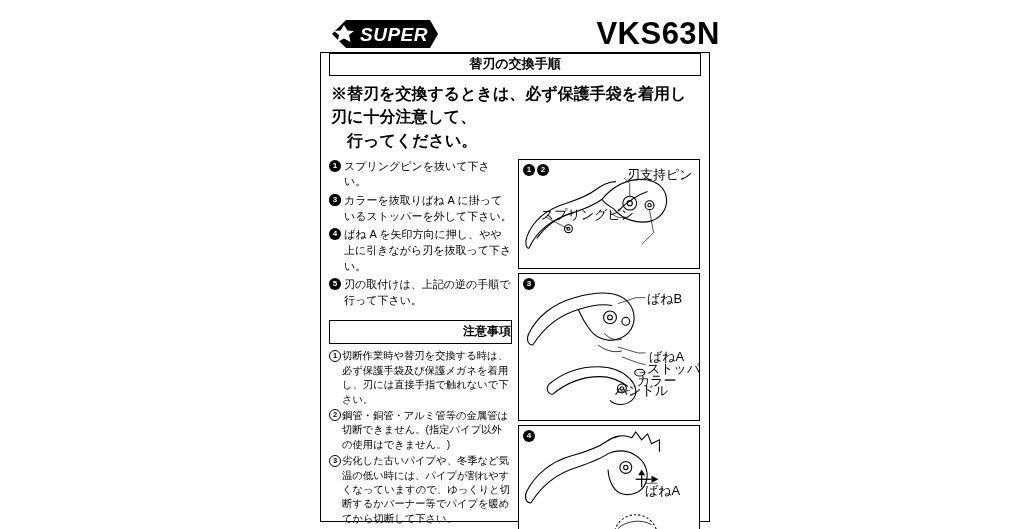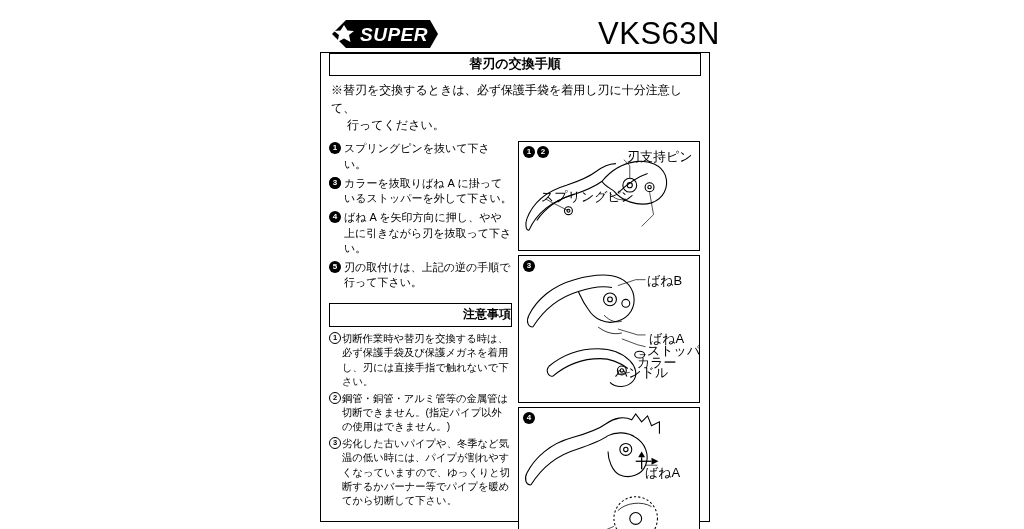--- a/index.html
+++ b/index.html
@@ -45,21 +45,21 @@
     left: 30px;
     top: 7px;
     font-size: 19px;
     font-weight: bold;
     font-style: italic;
     color: #ffffff;
     letter-spacing: 0.5px;
   }
   .model-number {
     font-size: 31px;
-    font-weight: normal;
+    font-weight: bold;
     letter-spacing: 0.5px;
     font-family: "Liberation Sans", sans-serif;
     text-align: center;
   }
   
   .frame {
     position: absolute;
     left: 320px;
     top: 52px;
     width: 390px;
@@ -71,22 +71,22 @@
   .section-title {
     border: 1.2px solid #000;
     text-align: center;
     font-size: 13px;
     font-weight: bold;
     padding: 3px 0 4px 0;
     margin-bottom: 6px;
     line-height: 1.1;
   }
   .warn-line {
-    font-size: 12px;
-    font-weight: normal;
+    font-size: 16px;
+    font-weight: bold;
     line-height: 1.45;
     margin: 0 0 7px 2px;
   }
   .warn-line .indent { display: block; padding-left: 16px; }
 
   .columns {
     display: flex;
     gap: 6px;
   }
   .col-left { width: 183px; }

